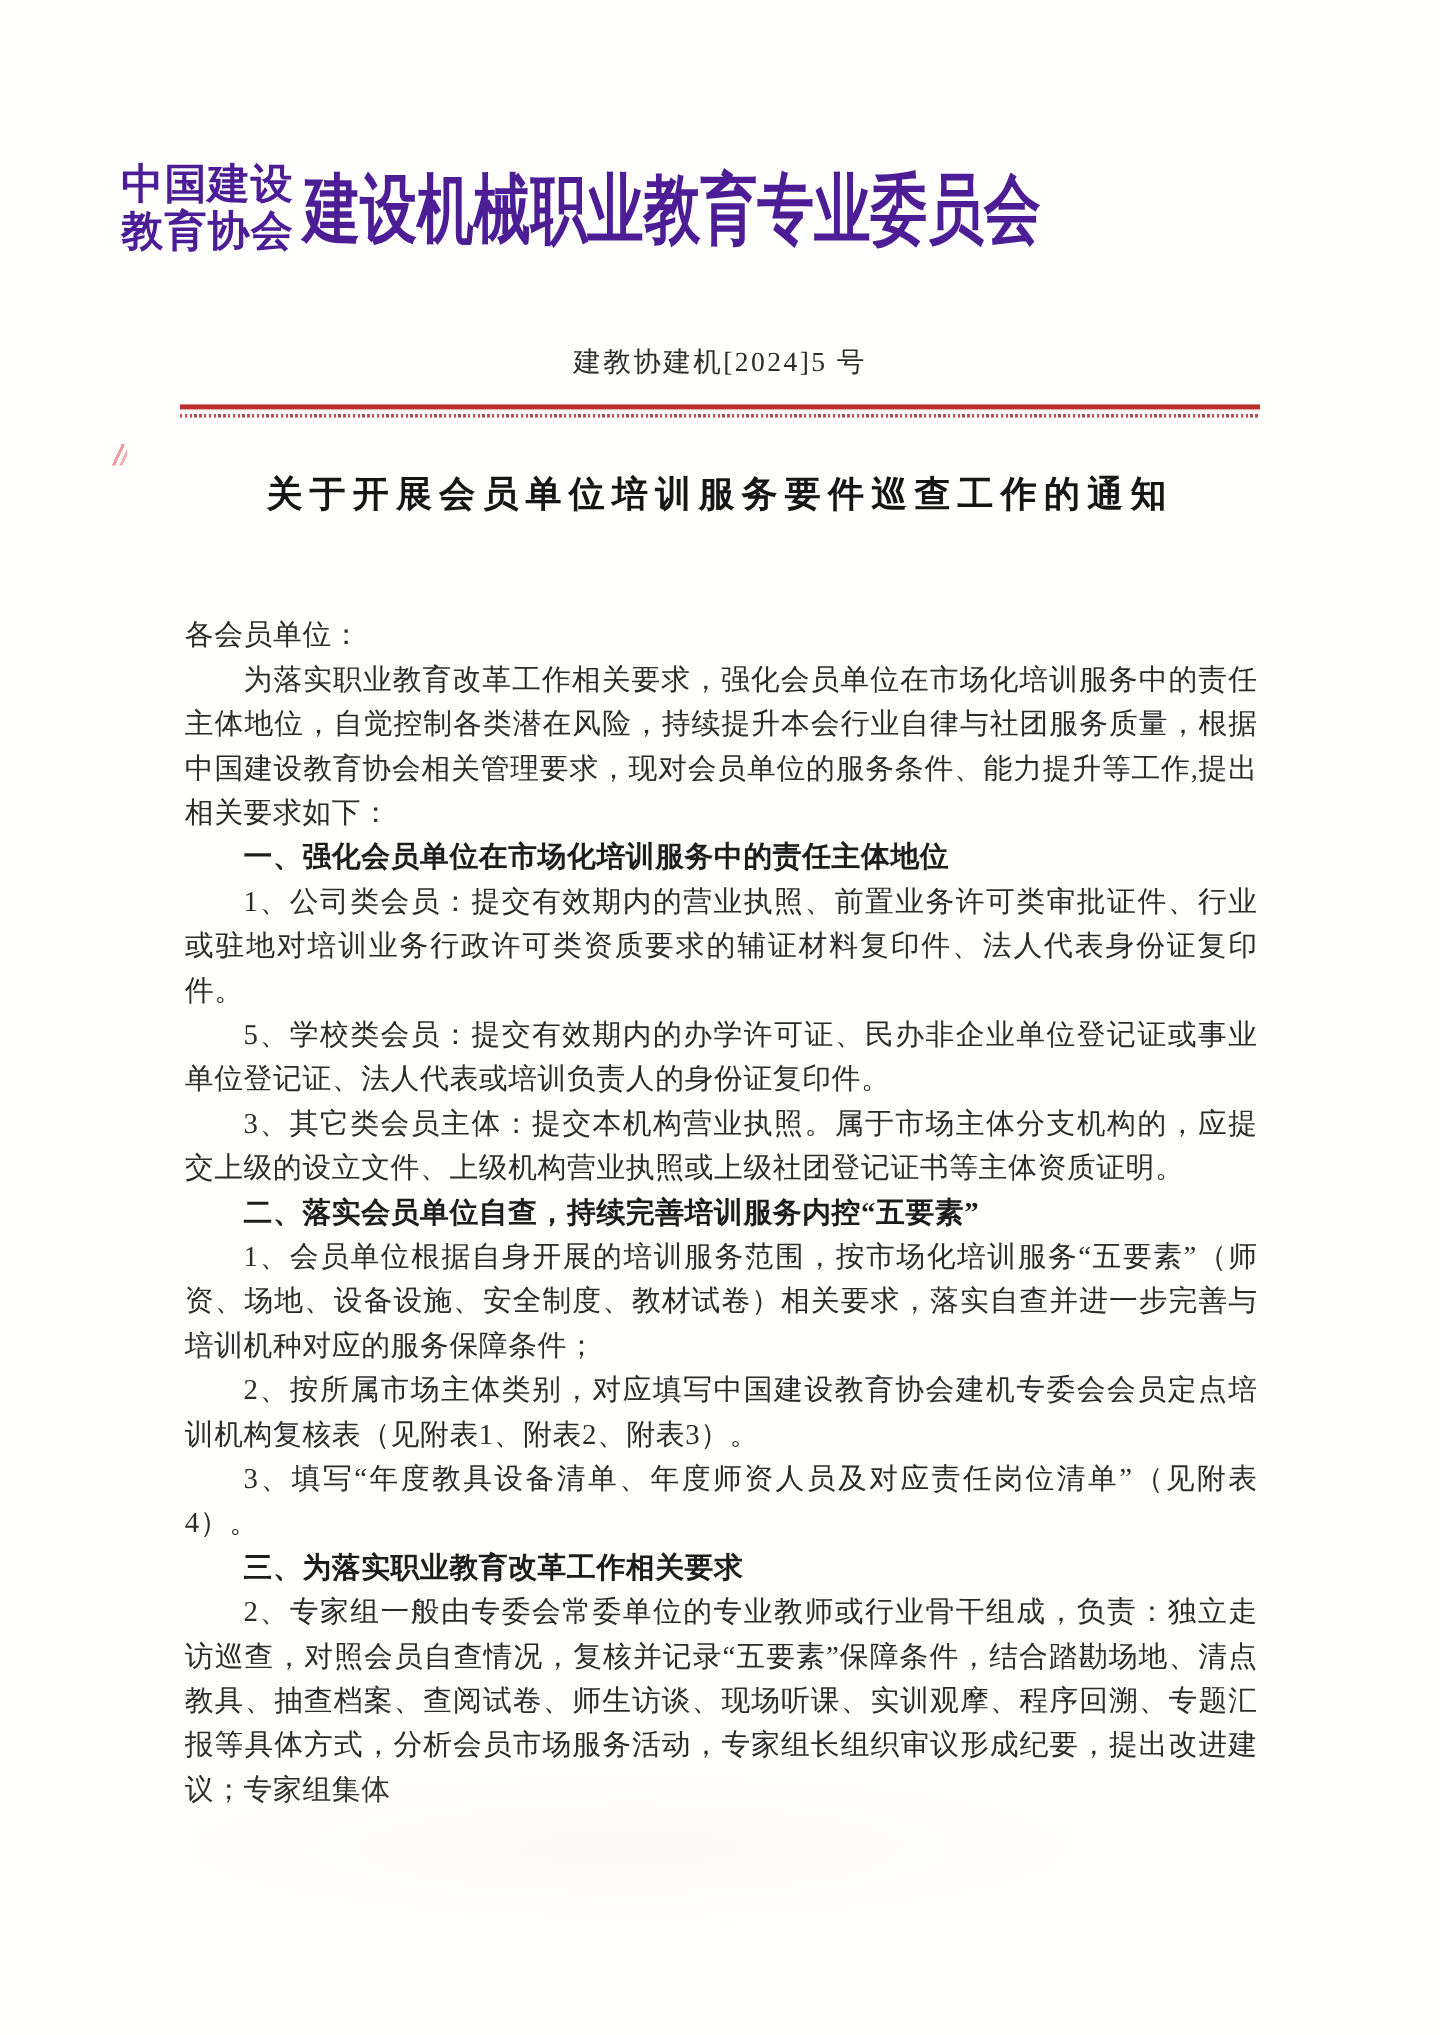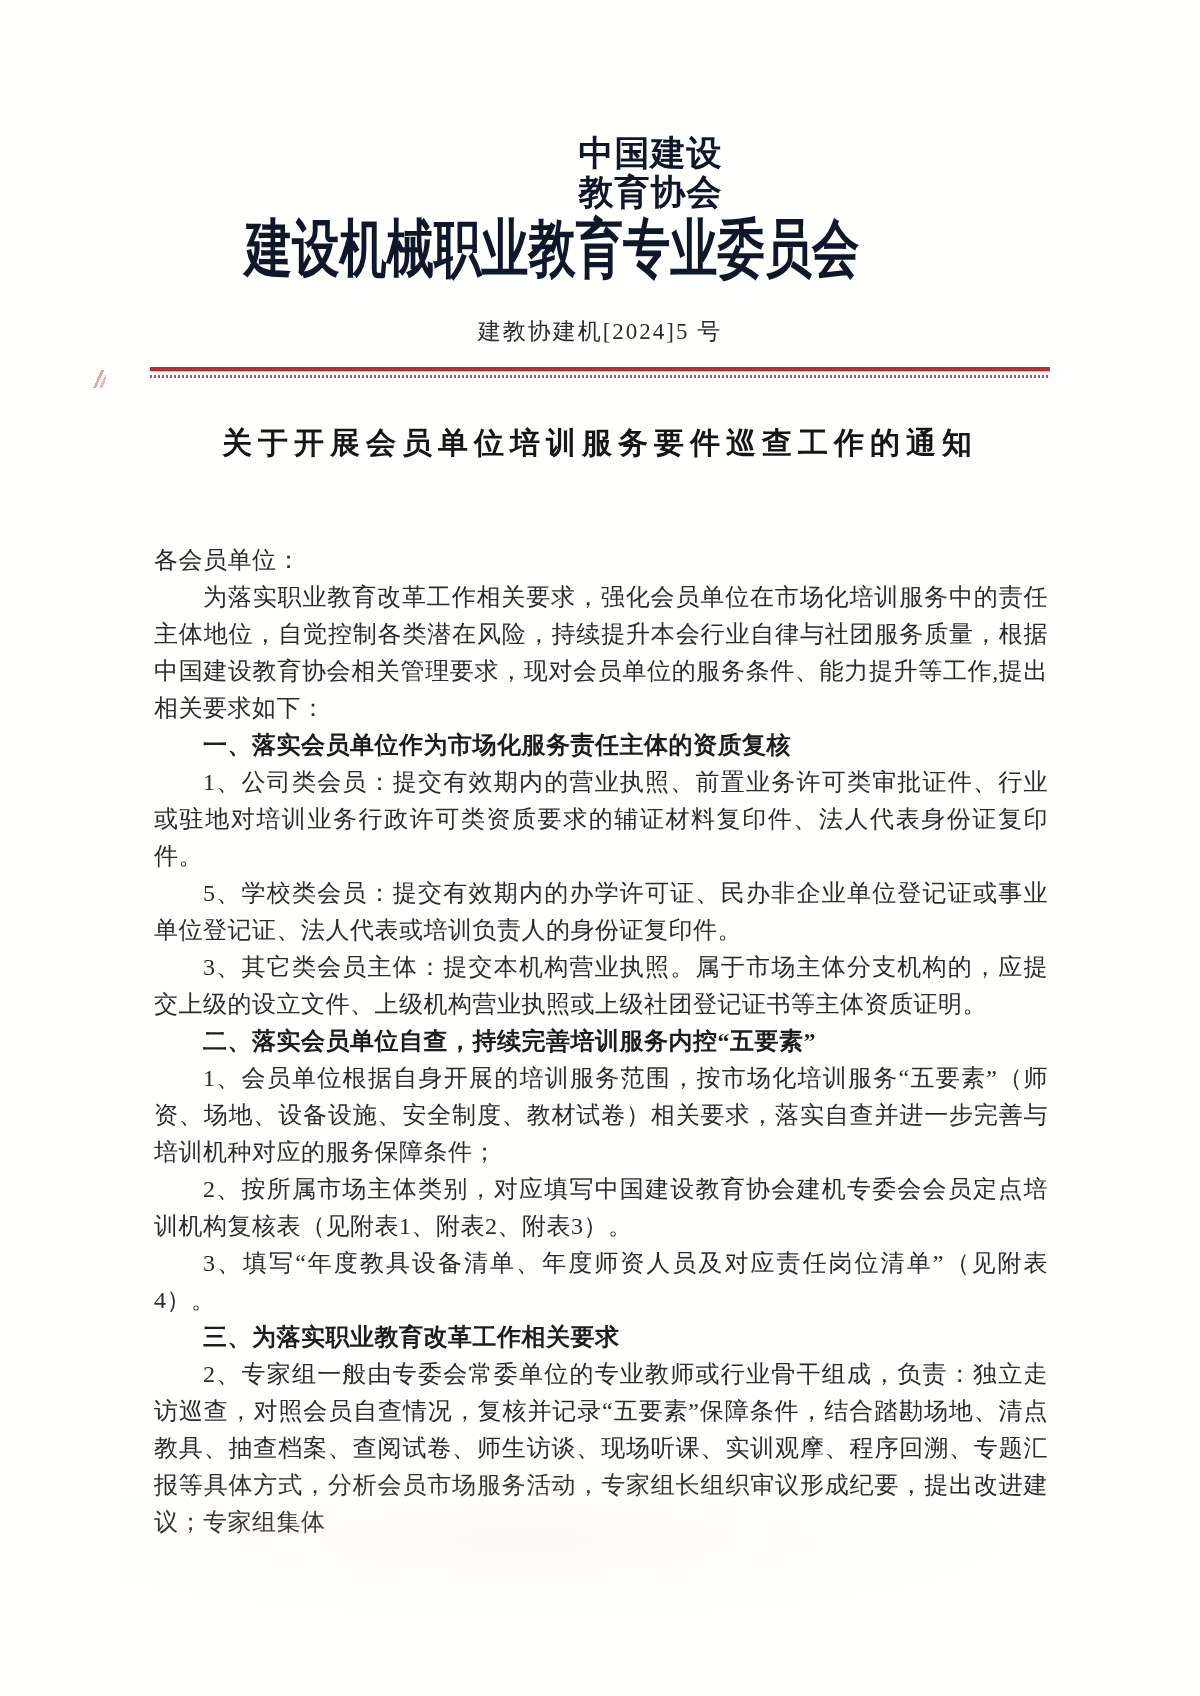--- a/index.html
+++ b/index.html
@@ -21,43 +21,42 @@
     width: 900px; height: 160px;
     background: radial-gradient(ellipse at 45% 50%, rgba(235,225,185,0.18), rgba(255,255,255,0) 70%);
     pointer-events: none;
   }
 
   .letterhead {
     display: flex;
     align-items: center;
     padding-top: 134px;
     padding-left: 101px;
-    color: #0f172a;
-    flex-direction: column;
+    color: #4c1d95;
   }
   .org-name {
     font-weight: bold;
     font-size: 35px;
     line-height: 39px;
     letter-spacing: 1px;
     white-space: nowrap;
   }
   .committee-name {
     font-weight: bold;
     font-size: 63px;
     line-height: 66px;
     white-space: nowrap;
     transform: scaleX(0.75);
     transform-origin: left center;
     margin-left: 8px;
     margin-top: 4px;
   }
 
   .doc-number {
-    margin-top: 36px;
+    margin-top: 76px;
     text-align: center;
     font-size: 23px;
     line-height: 28px;
     letter-spacing: 2px;
     color: #2b2b2b;
   }
 
   .rule-solid {
     height: 4px;
     background: #bd2e30;
@@ -121,21 +120,21 @@
   <div class="rule-solid"></div>
   <div class="rule-dashed"></div>
 
   <div class="scan-mark"></div>
 
   <h1 class="doc-title">关于开展会员单位培训服务要件巡查工作的通知</h1>
 
   <div class="body-text">
     <p class="salutation">各会员单位：</p>
     <p>为落实职业教育改革工作相关要求，强化会员单位在市场化培训服务中的责任主体地位，自觉控制各类潜在风险，持续提升本会行业自律与社团服务质量，根据中国建设教育协会相关管理要求，现对会员单位的服务条件、能力提升等工作,提出相关要求如下：</p>
-    <p class="heading">一、落实会员单位作为市场化服务责任主体的资质复核</p>
+    <p class="heading">一、强化会员单位在市场化培训服务中的责任主体地位</p>
     <p>1、公司类会员：提交有效期内的营业执照、前置业务许可类审批证件、行业或驻地对培训业务行政许可类资质要求的辅证材料复印件、法人代表身份证复印件。</p>
     <p>5、学校类会员：提交有效期内的办学许可证、民办非企业单位登记证或事业单位登记证、法人代表或培训负责人的身份证复印件。</p>
     <p>3、其它类会员主体：提交本机构营业执照。属于市场主体分支机构的，应提交上级的设立文件、上级机构营业执照或上级社团登记证书等主体资质证明。</p>
     <p class="heading">二、落实会员单位自查，持续完善培训服务内控“五要素”</p>
     <p>1、会员单位根据自身开展的培训服务范围，按市场化培训服务“五要素”（师资、场地、设备设施、安全制度、教材试卷）相关要求，落实自查并进一步完善与培训机种对应的服务保障条件；</p>
     <p>2、按所属市场主体类别，对应填写中国建设教育协会建机专委会会员定点培训机构复核表（见附表1、附表2、附表3）。</p>
     <p>3、填写“年度教具设备清单、年度师资人员及对应责任岗位清单”（见附表4）。</p>
     <p class="heading">三、为落实职业教育改革工作相关要求</p>
     <p>2、专家组一般由专委会常委单位的专业教师或行业骨干组成，负责：独立走访巡查，对照会员自查情况，复核并记录“五要素”保障条件，结合踏勘场地、清点教具、抽查档案、查阅试卷、师生访谈、现场听课、实训观摩、程序回溯、专题汇报等具体方式，分析会员市场服务活动，专家组长组织审议形成纪要，提出改进建议；专家组集体</p>
   </div>

